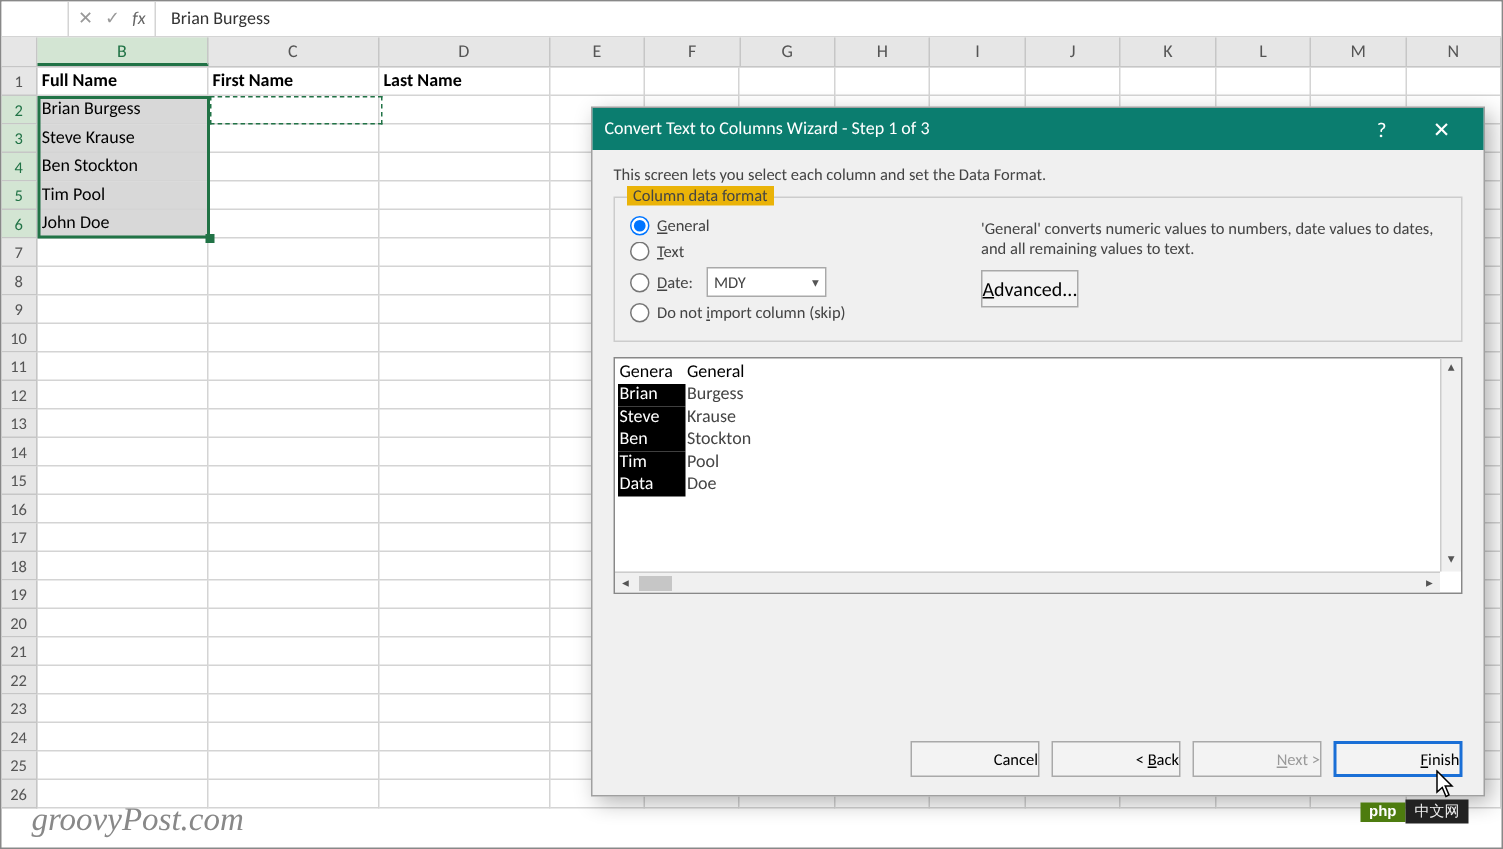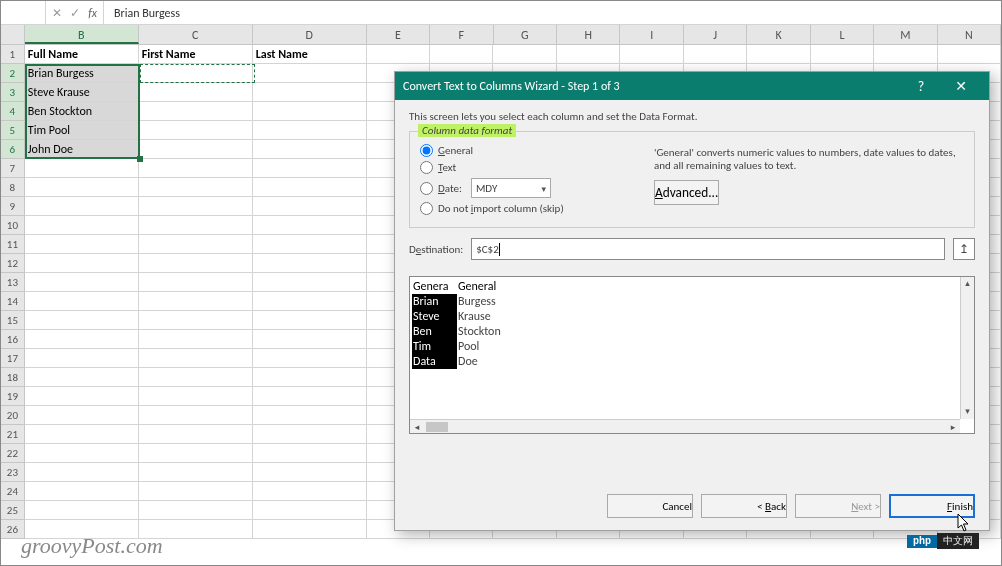--- a/index.html
+++ b/index.html
@@ -37,21 +37,21 @@
 .marquee { position: absolute; border: 1.5px dashed #217346; pointer-events: none; }
 
 
 .dialog { position: absolute; left: 393px; top: 70px; width: 596px; height: 460px; background: #f0f0f0; border: 1px solid #a0a0a0; box-shadow: 4px 4px 14px rgba(0,0,0,.3); display: flex; flex-direction: column; font-size: 11px; }
 .dlg-title { height: 28px; background: #0b7d6f; color: #fff; display: flex; align-items: center; padding: 3px 8px; font-size: 12px; }
 .dlg-title .t { flex: 1; }
 .dlg-title .btn { width: 40px; text-align: center; font-size: 14px; cursor: pointer; }
 .dlg-body { padding: 10px 14px 0 14px; flex: 1; color: #444; }
 .dlg-desc { margin-bottom: 8px; }
 .groupbox { border: 1px solid #ccc; padding: 8px 10px 8px 10px; position: relative; margin-bottom: 10px; }
-.groupbox .legend { position: absolute; top: -8px; left: 8px; background: #bef264; padding: 0 4px; font-style: italic; }
+.groupbox .legend { position: absolute; top: -8px; left: 8px; background: #eab308; padding: 0 4px; }
 .radio-row { display: flex; align-items: center; margin: 4px 0; gap: 5px; }
 .radio-row input[type=radio] { margin: 0; }
 .radio-row .u { text-decoration: underline; }
 .cdf-inner { display: flex; }
 .cdf-left { width: 230px; }
 .cdf-right { flex: 1; padding: 6px 4px 0 4px; font-size: 11px; }
 .mdy { width: 80px; height: 20px; border: 1px solid #a9a9a9; background: #fff; padding: 0 4px; display: flex; align-items: center; justify-content: space-between; margin-left: 4px; }
 .mdy .chev { font-size: 9px; color: #555; }
 .adv-btn { margin-top: 8px; padding: 3px 0; border: 1px solid #a9a9a9; background: #f3f3f3; cursor: pointer; }
 .adv-btn .u { text-decoration: underline; }
@@ -76,21 +76,21 @@
 .pv-vscroll .arr { height: 14px; font-size: 9px; color: #555; }
 .dlg-buttons { display: flex; justify-content: flex-end; gap: 8px; padding: 10px 14px 12px 0; }
 .dlg-btn { width: 86px; height: 24px; border: 1px solid #a9a9a9; background: #f3f3f3; cursor: pointer; font-size: 11px; text-align: right; }
 .dlg-btn.disabled { color: #9a9a9a; }
 .dlg-btn.primary { border: 2px solid #1a6fd6; }
 .dlg-btn .u { text-decoration: underline; }
 
 
 .watermark { position: absolute; left: 20px; bottom: 6px; font-style: italic; font-family: Georgia, serif; font-size: 22px; color: #888; }
 .badge { position: absolute; right: 22px; bottom: 16px; display: flex; align-items: center; height: 16px; font-size: 10px; }
-.badge .php { background: #0369a1; color: #fff; padding: 1px 6px; font-weight: bold; font-family: Liberation Mono, monospace; }
+.badge .php { background: #4d7c0f; color: #fff; padding: 1px 6px; font-weight: bold; font-family: Liberation Sans, sans-serif; }
 .badge .cn { background: #222; color: #eee; padding: 1px 6px; }
 
 
 .cursor { position: absolute; width: 14px; height: 20px; pointer-events: none; }
 .cursor svg { display: block; }
 </style>
 </head>
 <body>
 
 <div class="formula-bar">
@@ -579,29 +579,20 @@
             <span>Do not <span class="u">i</span>mport column (skip)</span>
           </label>
         </div>
         <div class="cdf-right">
           <div>'General' converts numeric values to numbers, date values to dates, and all remaining values to text.</div>
           <button class="adv-btn"><span class="u">A</span>dvanced...</button>
         </div>
       </div>
     </div>
 
-    <div class="dest-row">
-      <span class="lbl">D<span class="u">e</span>stination:</span>
-      <div class="dest-input">
-          <span>$C$2</span>
-        </div>
-      <div class="ref-btn">
-        <span>↥</span>
-      </div>
-    </div>
 
     <div class="preview-box">
       <div class="pv-inner">
         <div class="pv-row pv-head">
           <div class="pv-c1">Genera</div>
           <div class="pv-c2">General</div>
         </div>
         <div class="pv-row">
             <div class="pv-c1">Brian</div>
             <div class="pv-c2">Burgess</div>

